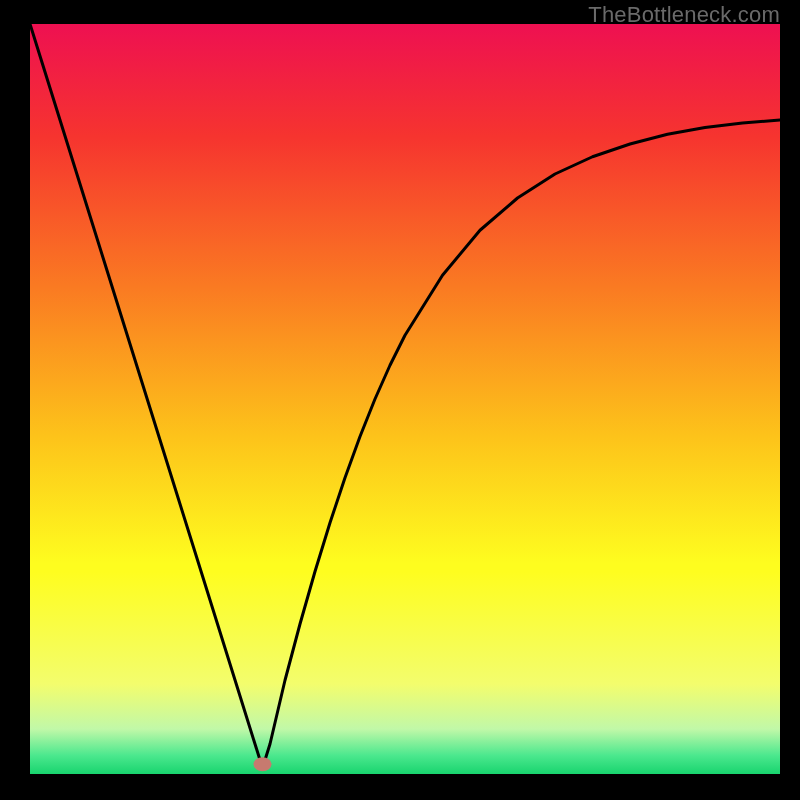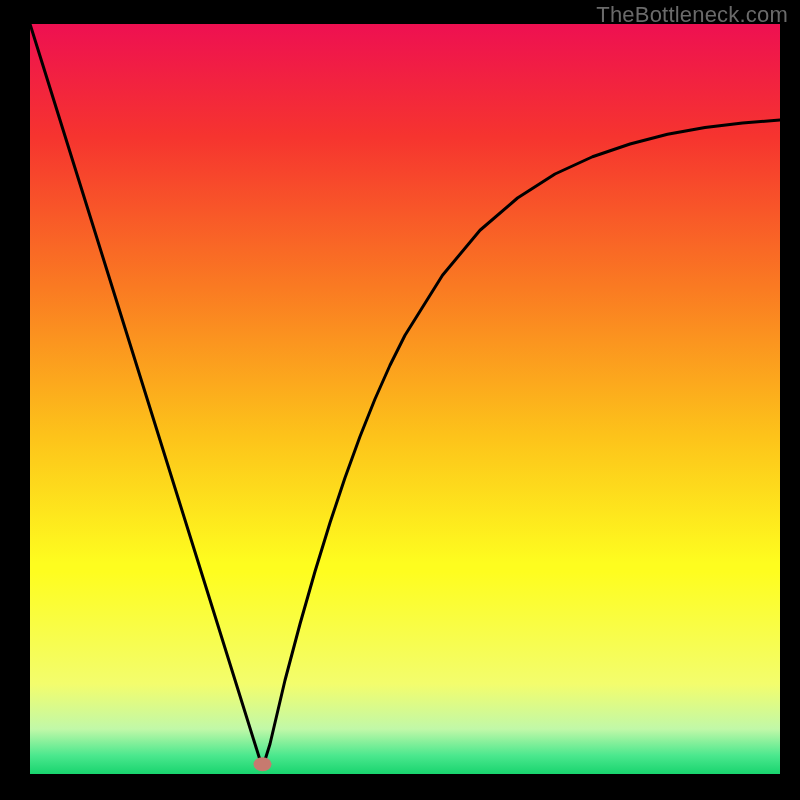--- a/index.html
+++ b/index.html
@@ -12,21 +12,21 @@
   }
   .frame {
     position: relative;
     width: 800px;
     height: 800px;
     background: #000;
   }
   .watermark {
     position: absolute;
     top: 2px;
-    right: 12px;
+    right: 20px;
     color: #6a6a6a;
     font-size: 22px;
     font-weight: 500;
     letter-spacing: 0.2px;
     z-index: 10;
   }
   .plot-wrap {
     position: absolute;
     left: 30px;
     top: 24px;

